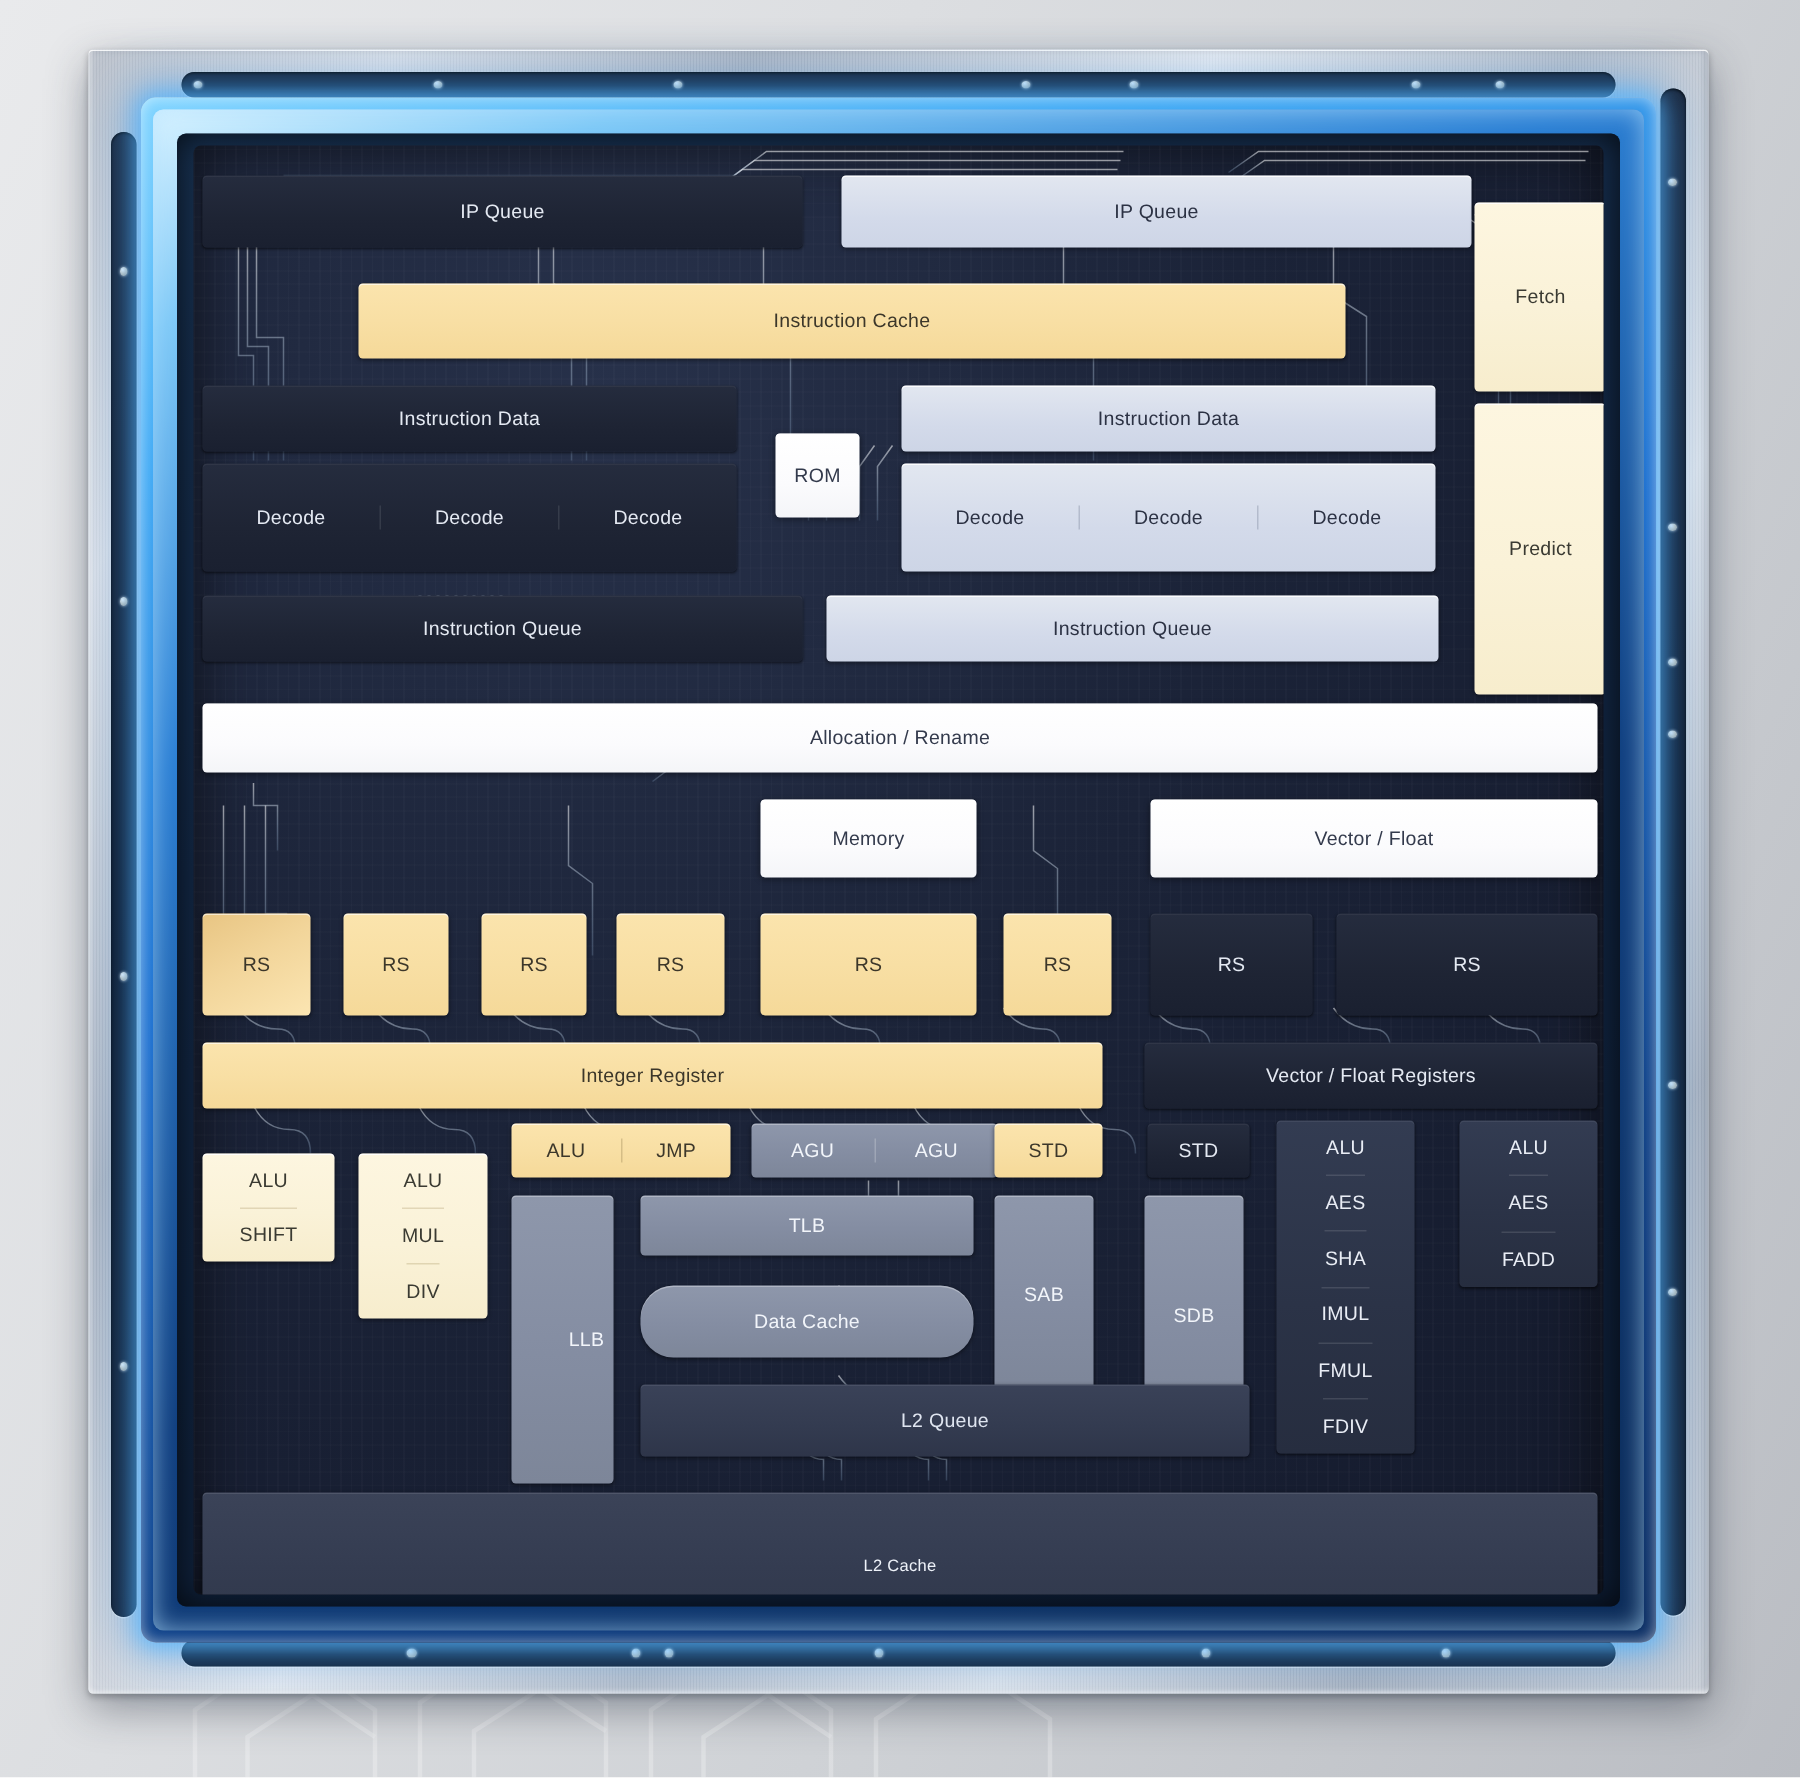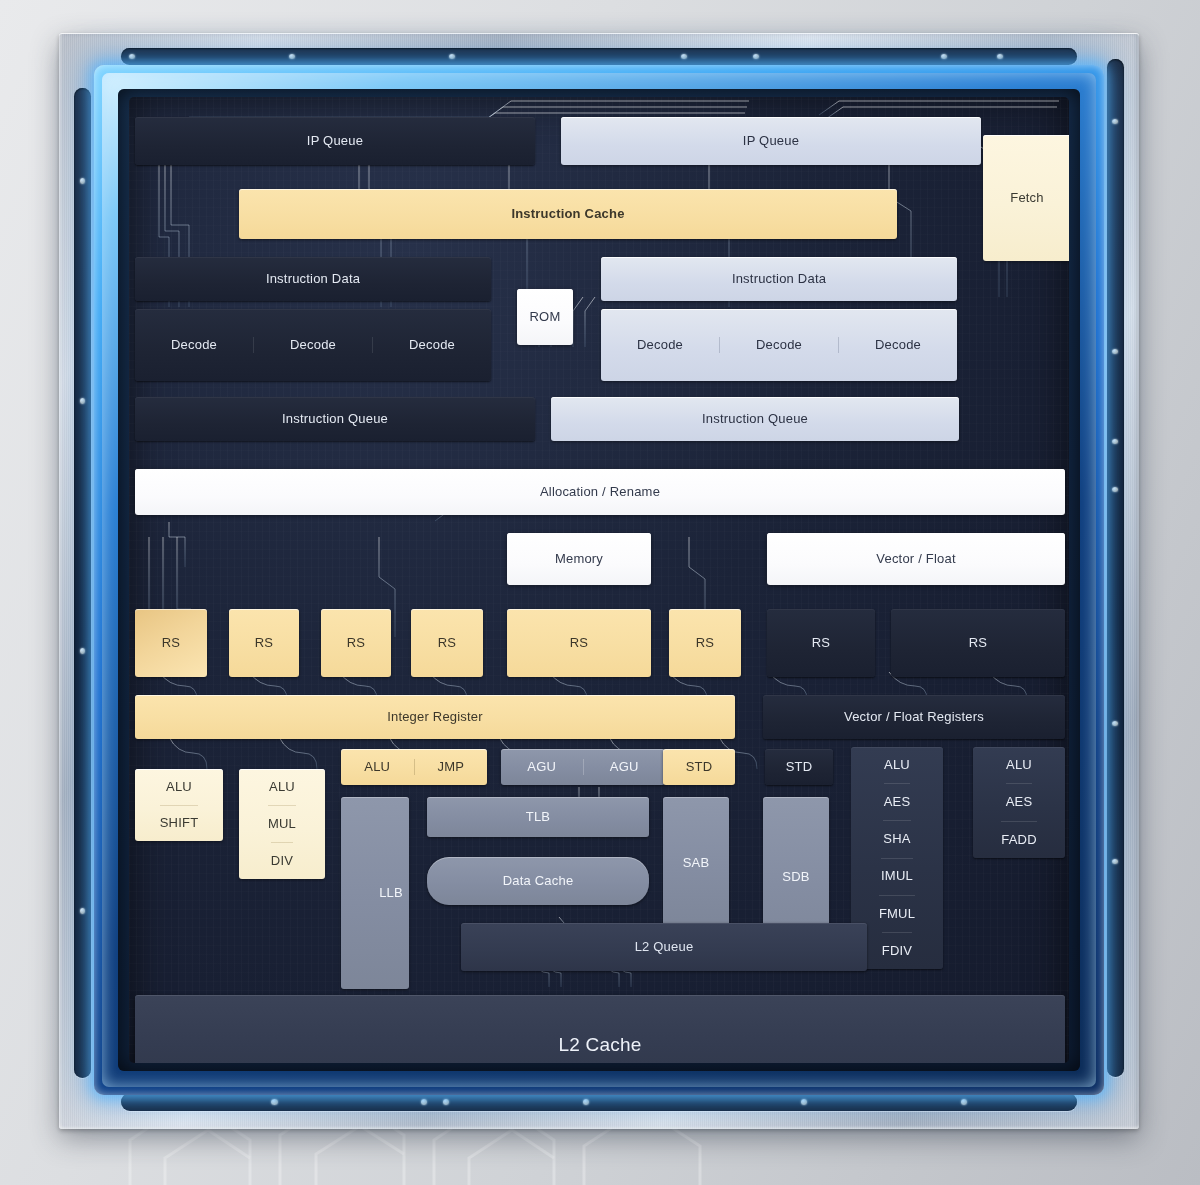--- a/index.html
+++ b/index.html
@@ -172,21 +172,20 @@
   }
   .v-grey {
     background: linear-gradient(180deg,#8e97ab 0%, #848da2 55%, #7d8699 100%);
     color:#f2f5fa;
     box-shadow: 0 1px 3px rgba(0,0,0,.5), inset 0 1px 0 rgba(255,255,255,.3);
   }
   .v-slate {
     background: linear-gradient(180deg,#3a4258 0%, #333b50 60%, #2e3549 100%);
     color:#dfe5f0;
     box-shadow: 0 1px 3px rgba(0,0,0,.55), inset 0 1px 0 rgba(255,255,255,.08);
-    margin-left: 34px;
   }
   .v-l2 {
     background: linear-gradient(180deg,#3b4358 0%, #343c51 50%, #2f3749 100%);
     color:#eef2f9;
     box-shadow: 0 2px 5px rgba(0,0,0,.55), inset 0 1px 0 rgba(255,255,255,.1);
   }
 
   
   .split { display:flex; padding:0; }
   .split > .cell {
@@ -455,24 +454,27 @@
     </div>
 
     <div class="blk v-light" style="left:432px; top:20px; width:420px; height:48px;">
       <span>IP Queue</span>
     </div>
 
     <div class="blk v-cream" style="left:854px; top:18px; width:88px; height:126px;">
       <span>Fetch</span>
     </div>
 
-    <div class="blk v-gold" style="left:110px; top:92px; width:658px; height:50px;font-weight:bold;">
+    <div class="blk v-gold" style="left:110px; top:92px; width:658px; height:50px;">
       <span>Instruction Cache</span>
     </div>
 
+    <div class="blk v-cream" style="left:854px; top:152px; width:88px; height:194px;">
+      <span>Predict</span>
+    </div>
 
     <div class="blk v-darker" style="left:6px; top:160px; width:356px; height:44px;">
       <span>Instruction Data</span>
     </div>
 
     <div class="blk v-light" style="left:472px; top:160px; width:356px; height:44px;">
       <span>Instruction Data</span>
     </div>
 
     <div class="blk v-white" style="left:388px; top:192px; width:56px; height:56px;">
@@ -654,18 +656,18 @@
     </div>
 
     <div class="blk v-grey" style="left:634px; top:700px; width:66px; height:160px;">
       <span>SDB</span>
     </div>
 
     <div class="blk v-slate" style="left:298px; top:826px; width:406px; height:48px;">
       <span>L2 Queue</span>
     </div>
 
-    <div class="blk v-l2" style="left:6px; top:898px; width:930px; height:100px; font-size:19px;text-align:center;">
+    <div class="blk v-l2" style="left:6px; top:898px; width:930px; height:100px; font-size:11px;text-align:center;">
       <span>L2 Cache</span>
     </div>
 
   </div>
 </div>
 
 </body></html>

